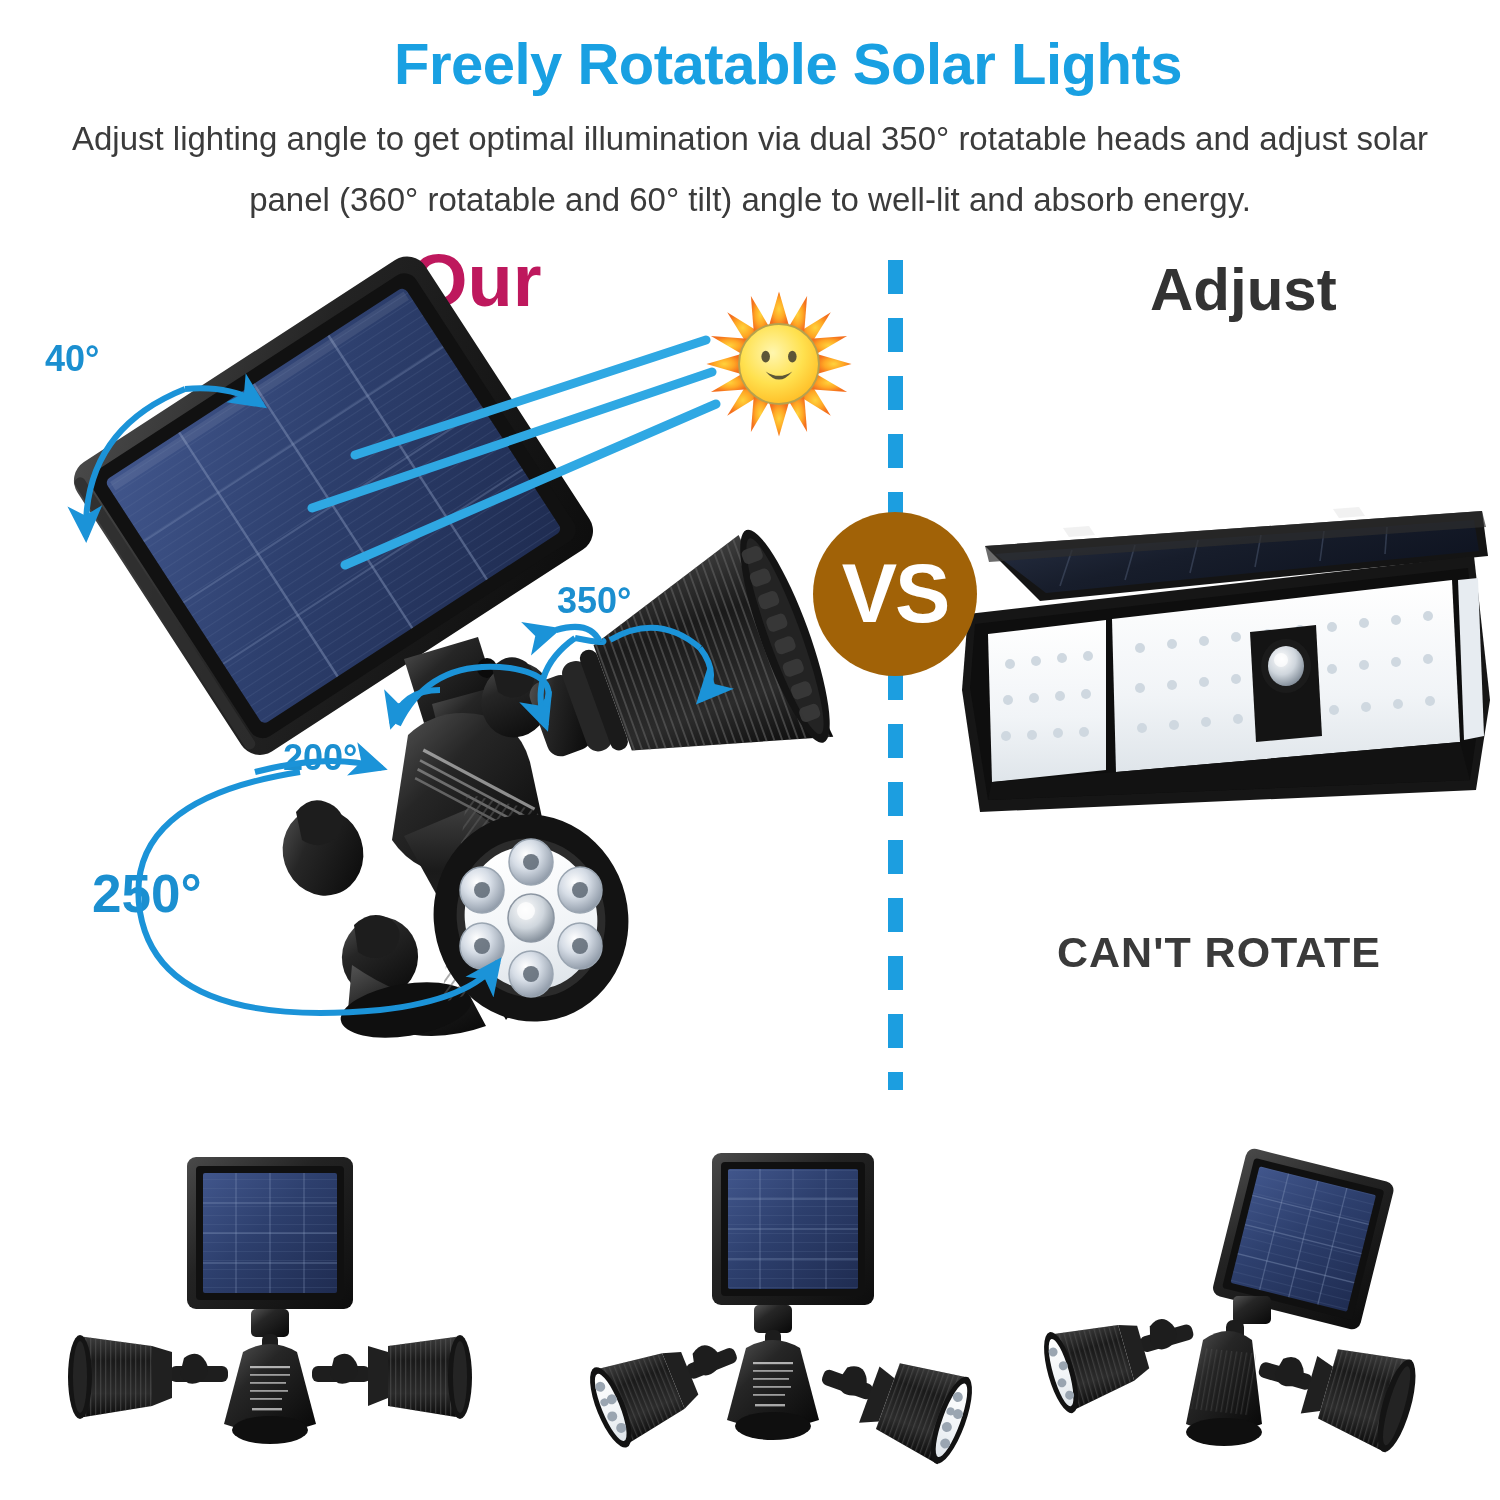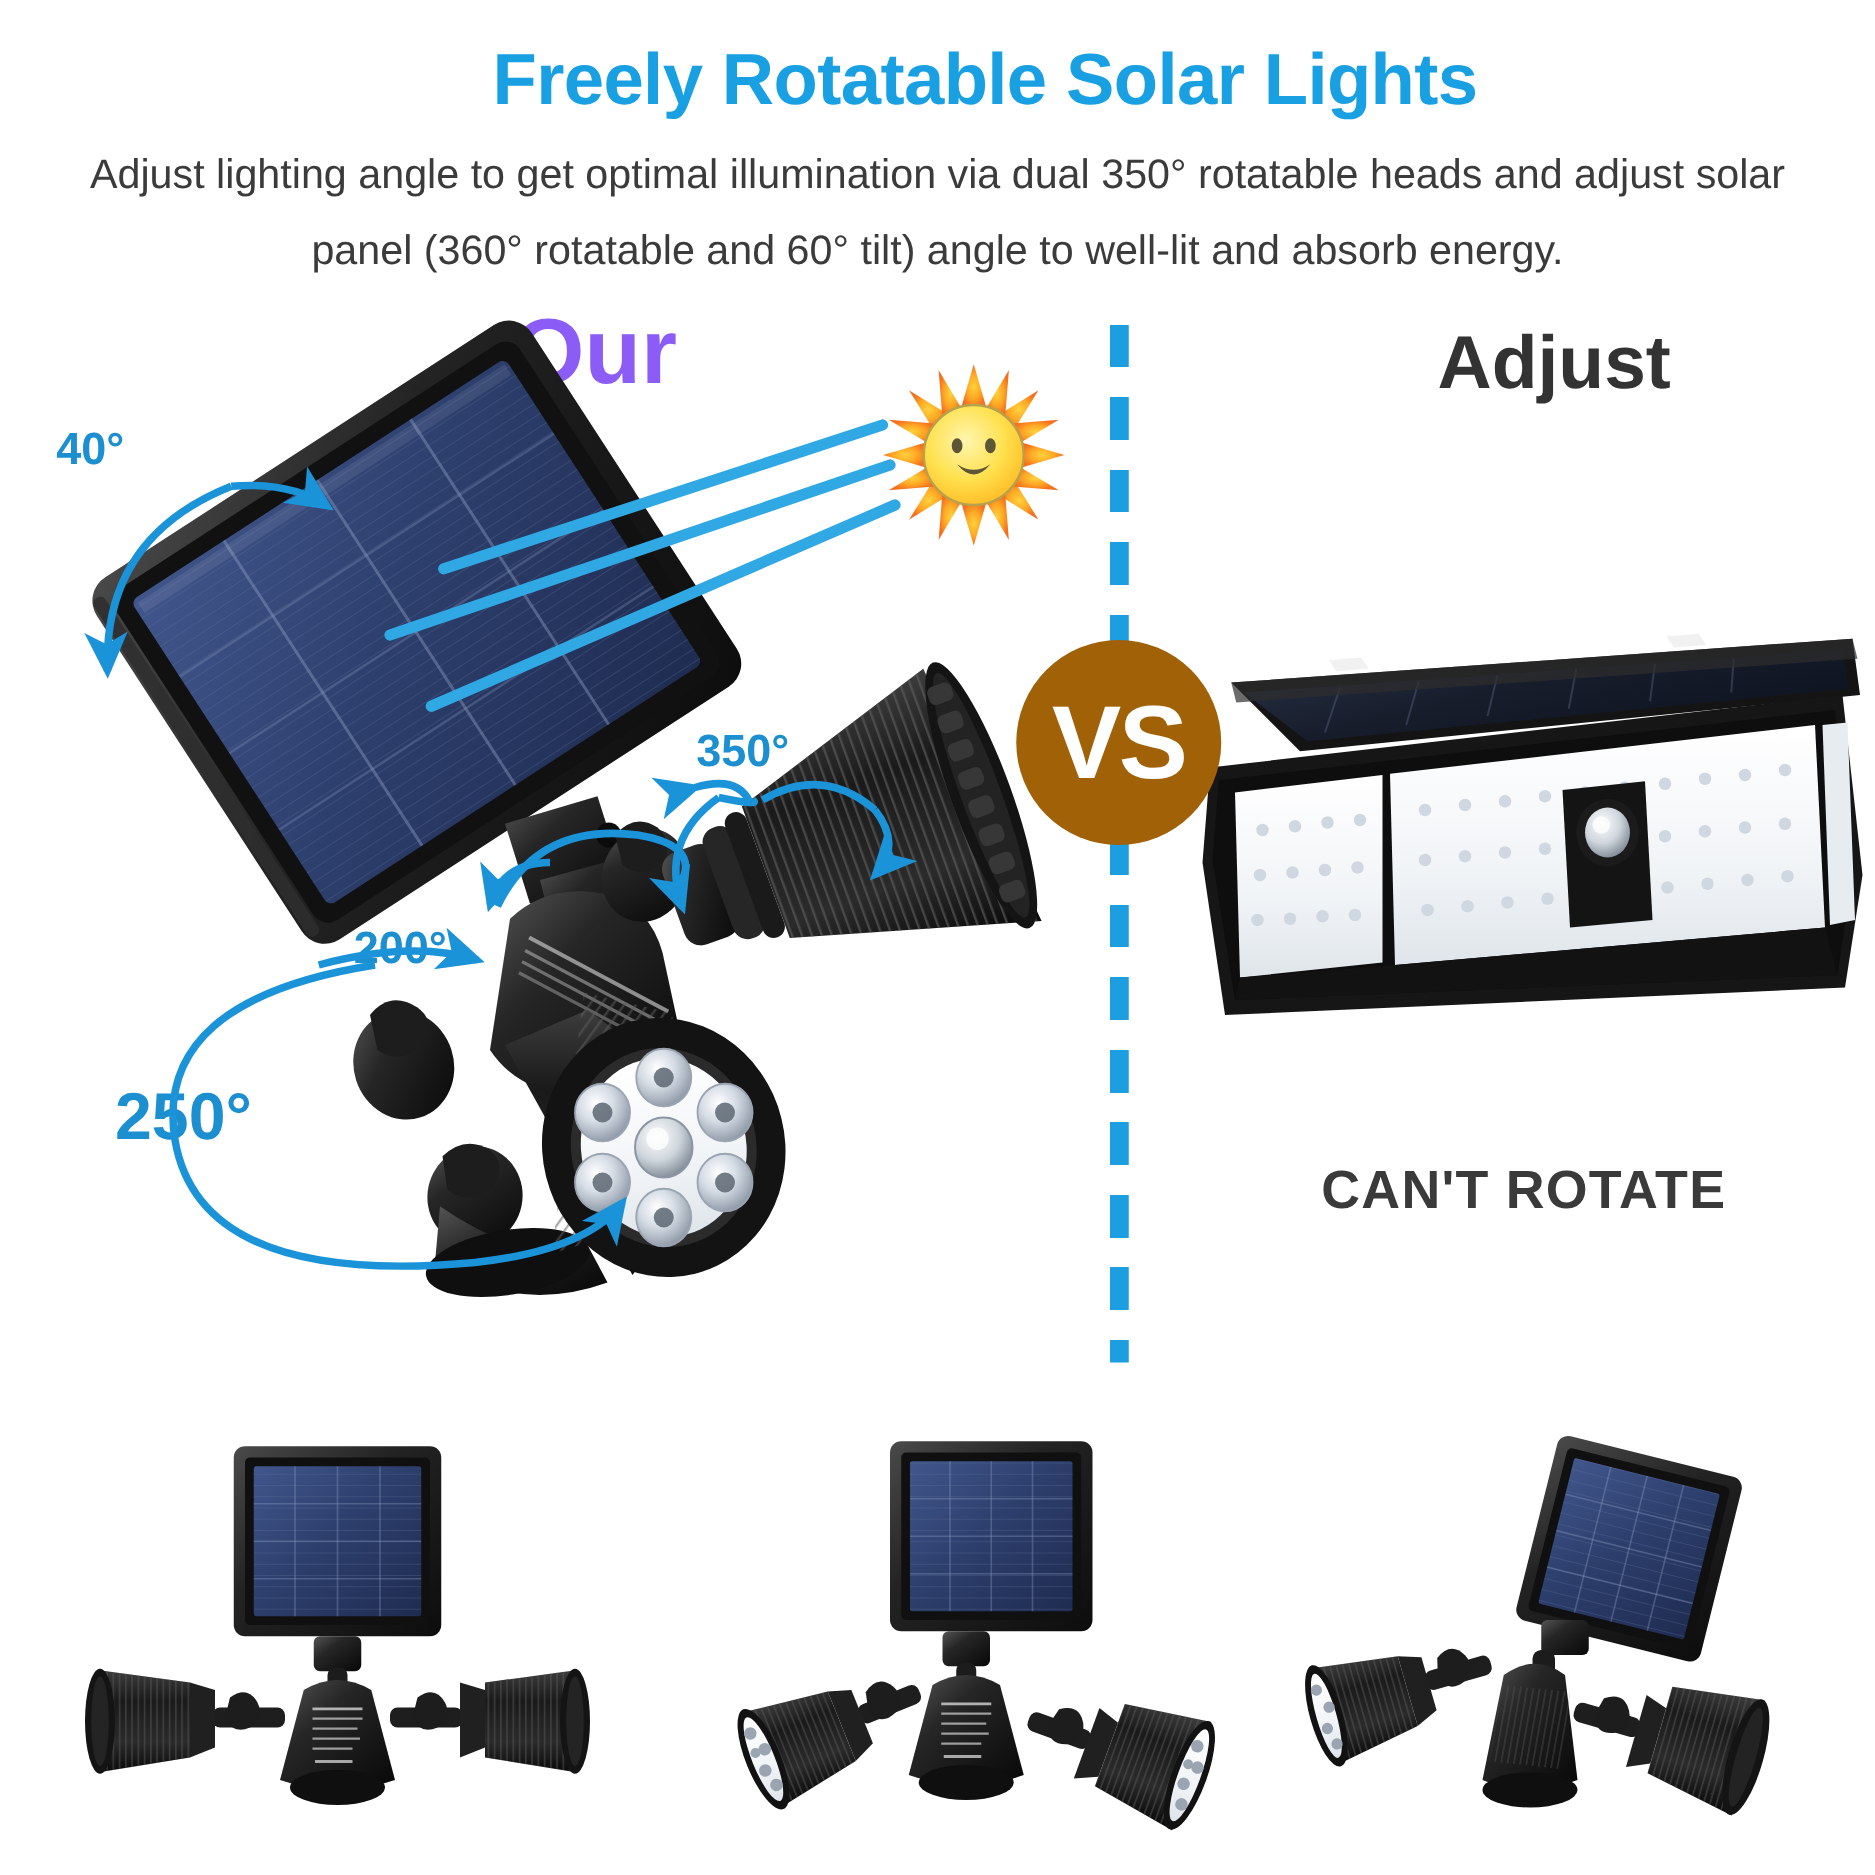--- a/index.html
+++ b/index.html
@@ -40,21 +40,21 @@
 
   
   .big-label {
     position: absolute;
     font-weight: bold;
     white-space: nowrap;
   }
   #our-label {
     left: 410px; top: 238px;
     font-size: 74px;
-    color: #8b5cf6;
+    color: #be185d;
   }
   #others-label {
     left: 1150px; top: 255px;
     font-size: 60px;
     color: #333333;
   }
   #cant-rotate-label {
     left: 1057px; top: 928px;
     font-size: 43px;
     letter-spacing: 1px;

